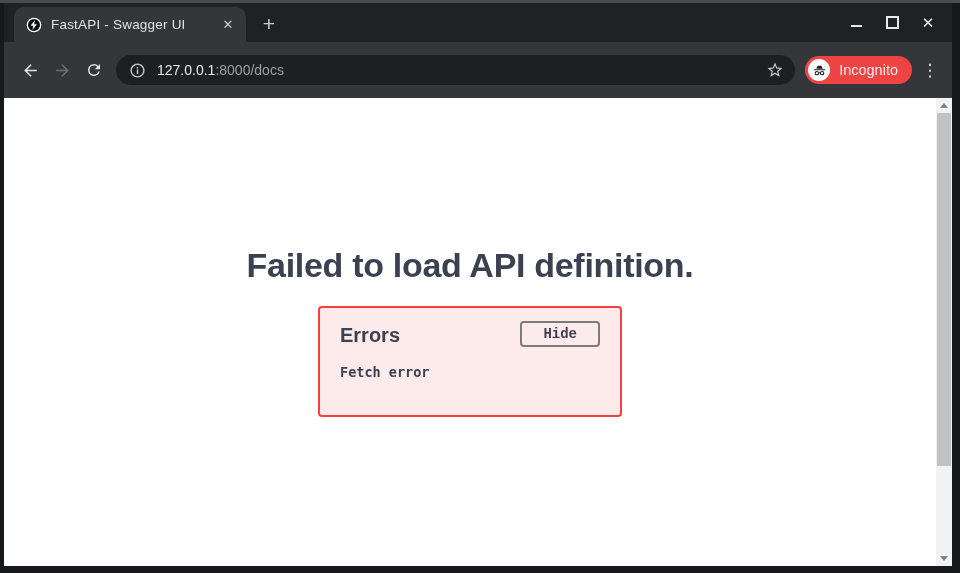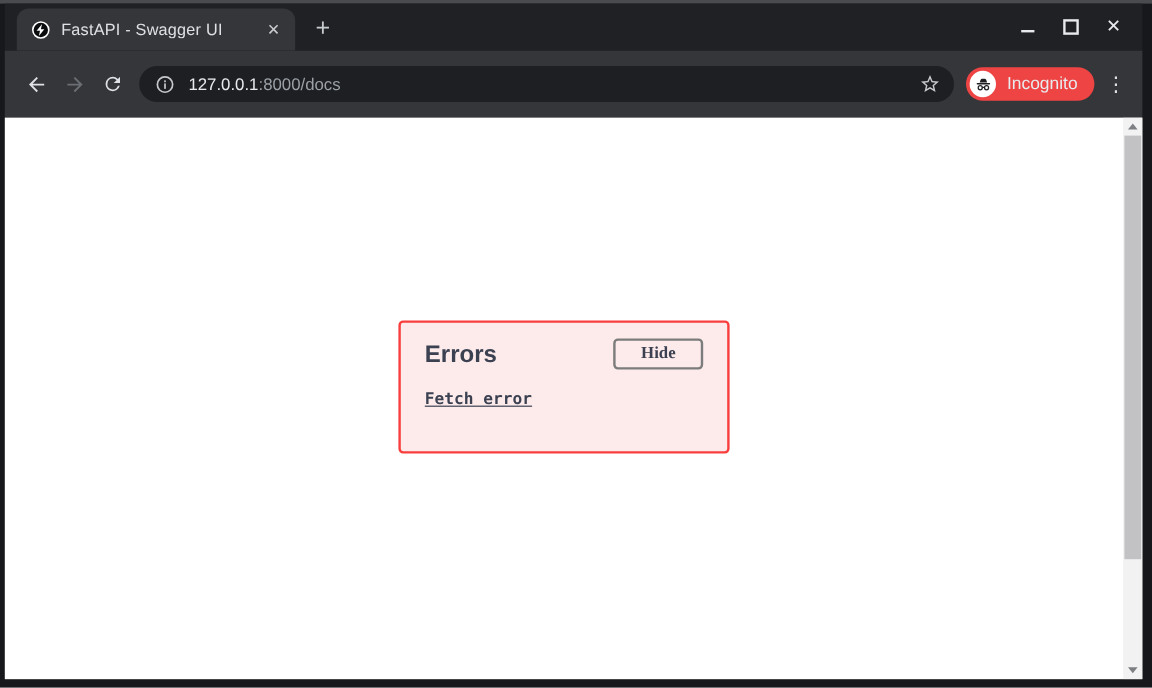--- a/index.html
+++ b/index.html
@@ -40,29 +40,29 @@
   .incog-circle{width:22px;height:22px;background:#ffffff;border-radius:50%;display:flex;align-items:center;justify-content:center;}
   .incog-label{color:#e8eaed;font-size:14.5px;}
   .menu-btn{width:24px;height:28px;display:flex;align-items:center;justify-content:center;color:#dee1e6;
             font-size:17px;letter-spacing:0;margin-left:6px;flex:none;}
 
   
   .content{flex:1;background:#ffffff;position:relative;overflow:hidden;}
   .main{height:100%;box-sizing:border-box;padding:148px 16px 0 0;text-align:center;}
   .page-heading{margin:0;font-size:34px;font-weight:700;color:#3b4151;letter-spacing:-.3px;}
 
-  .errors-wrapper{width:276px;box-sizing:border-box;margin:21px auto 0;background:#fdebeb;
+  .errors-wrapper{width:304px;box-sizing:border-box;margin:21px auto 0;background:#fdebeb;
                   border:2px solid #f93e3e;border-radius:4px;padding:13px 20px 34px;text-align:left;}
   .errors-head{display:flex;justify-content:space-between;align-items:flex-start;}
   .errors-title{font-size:20px;font-weight:700;color:#3b4151;margin-top:3px;}
   .hide-btn{background:transparent;border:2px solid #7c7c7c;border-radius:4px;padding:3px 21px;
-            font-family:Liberation Serif, serif;font-size:14px;font-weight:700;color:#3b4151;cursor:pointer;}
+            font-family:Liberation Mono, monospace;font-size:14px;font-weight:700;color:#3b4151;cursor:pointer;}
   .error-item{margin-top:17px;font-family:"DejaVu Sans Mono","Liberation Mono",monospace;
               font-size:13.5px;color:#3b4151;line-height:1.28;}
-  .error-item-title{font-weight:700;text-decoration:underline;}
+  .error-item-title{font-weight:700;}
 
   
   .scrollbar{position:absolute;top:0;right:0;bottom:0;width:16px;background:#f2f2f3;}
   .sb-btn{position:absolute;left:0;width:16px;height:15px;display:flex;align-items:center;justify-content:center;}
   .sb-btn.up{top:0;}
   .sb-btn.down{bottom:0;}
   .tri-up{width:0;height:0;border-left:4px solid transparent;border-right:4px solid transparent;border-bottom:5px solid #7d7f83;}
   .tri-down{width:0;height:0;border-left:4px solid transparent;border-right:4px solid transparent;border-top:5px solid #7d7f83;}
   .sb-thumb{position:absolute;top:15px;left:1px;right:1px;height:353px;background:#c2c2c5;}
 </style>
@@ -146,20 +146,21 @@
       <span class="incog-label">Incognito</span>
     </div>
 
     <div class="menu-btn">
       <span>⋮</span>
     </div>
   </div>
 
   <div class="content">
     <div class="main">
+      <h1 class="page-heading">Failed to load API definition.</h1>
 
       <div class="errors-wrapper">
         <div class="errors-head">
           <span class="errors-title">Errors</span>
           <button class="hide-btn">Hide</button>
         </div>
         <div class="error-item">
           <div class="error-item-title">Fetch error</div>
         </div>
       </div>

